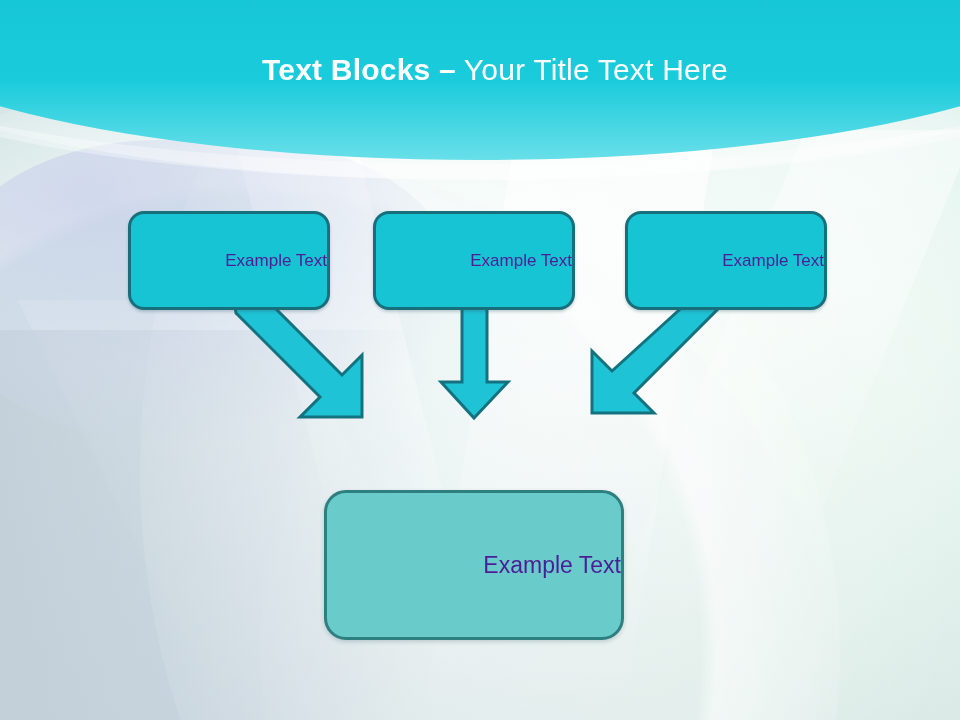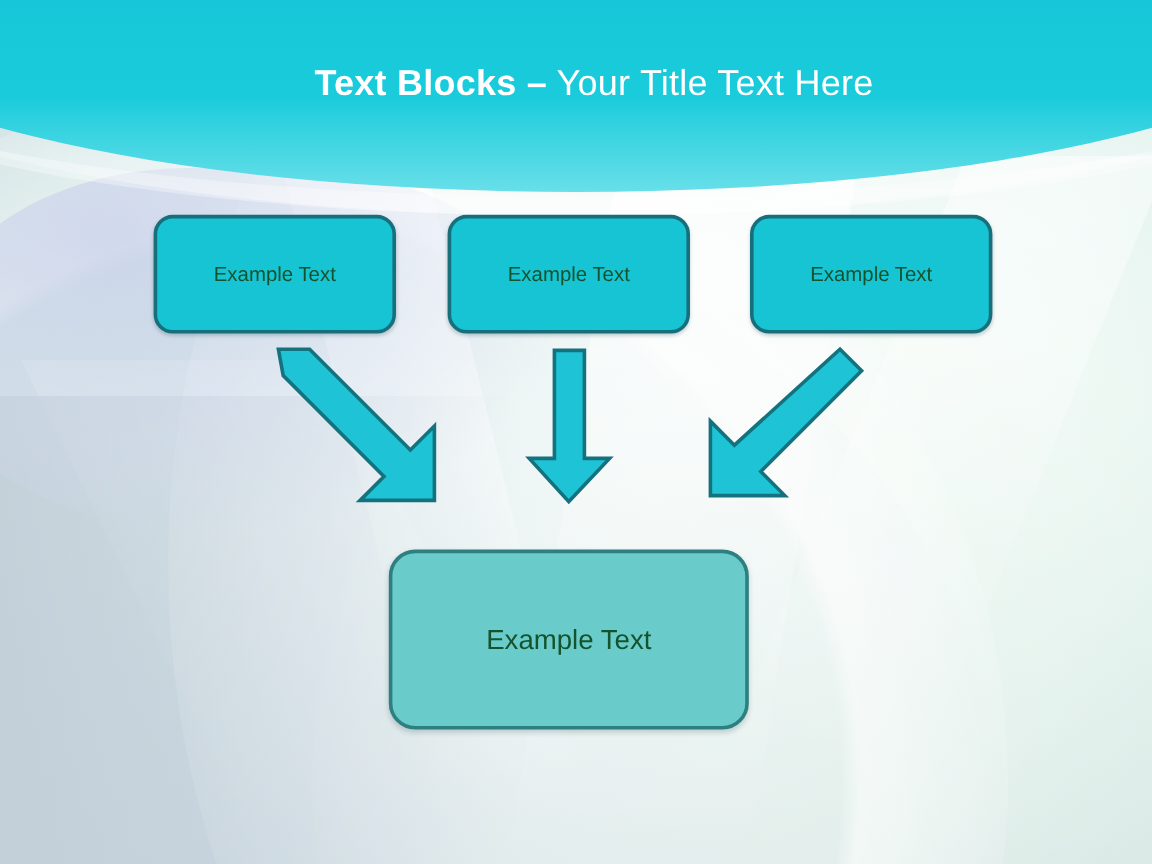--- a/index.html
+++ b/index.html
@@ -121,24 +121,25 @@
   }
   .slide-title .t-strong { font-weight: bold; }
   .slide-title .t-normal { font-weight: normal; }
 
   
   .node {
     position: absolute;
     box-sizing: border-box;
     display: flex;
     align-items: center;
-    justify-content: center;
+    justify-content: flex-end;
     border-radius: 16px;
-    color: #14532d;
+    color: #4c1d95;
     text-align: center;
+    margin-top: 32px;
   }
   .node-top {
     width: 202px;
     height: 99px;
     background: #17c4d4;
     border: 3px solid #176f7c;
     font-size: 17px;
     box-shadow: 0 2px 3px rgba(40,80,95,0.25);
   }
   .node-top.n1 { left: 128px; top: 179px; }

